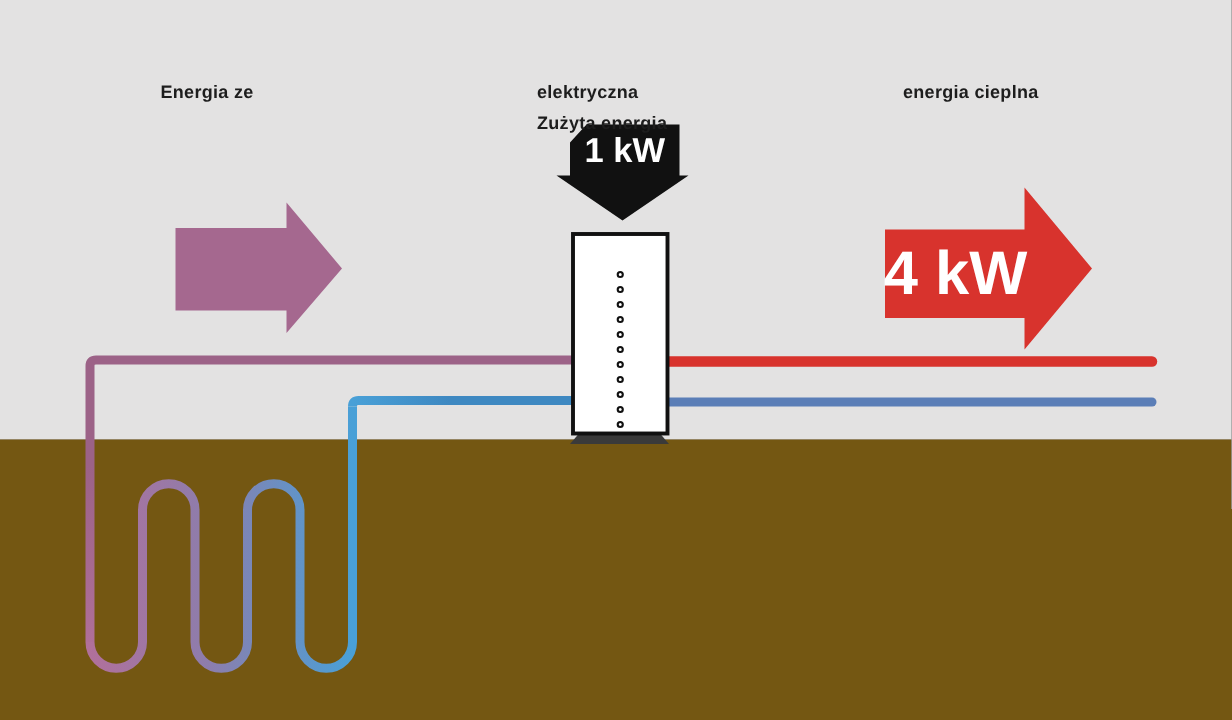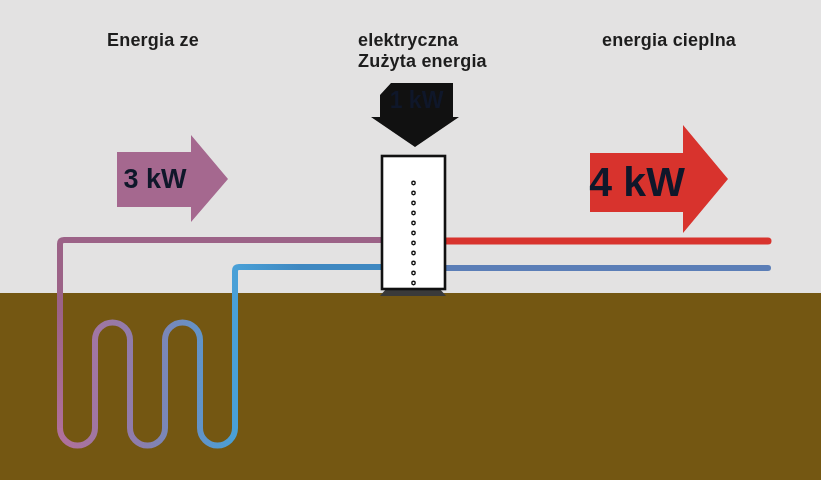--- a/index.html
+++ b/index.html
@@ -5,33 +5,34 @@
   html,body{margin:0;padding:0;background:#888;}
   .stage{
     position:relative;
     width:821px;height:480px;
     overflow:hidden;
     font-family:"Liberation Sans","DejaVu Sans",sans-serif;
   }
   .stage svg{position:absolute;left:0;top:0;}
   .title{
     position:absolute;
-    font-size:18px;
+    font-size:12px;
     font-weight:bold;
     line-height:21px;
     color:#1d1d1d;
     letter-spacing:0.2px;
     white-space:nowrap;
+    margin-top:21px;
   }
   .val{
     position:absolute;
     display:flex;
     align-items:center;
     justify-content:center;
-    color:#0f172a;
+    color:#ffffff;
     font-weight:bold;
     white-space:nowrap;
   }
   .val-env{left:117px;top:152px;width:76px;height:55px;font-size:27px;}
   .val-elec{left:380px;top:82px;width:73px;height:36px;font-size:23px;}
   .val-heat{left:590px;top:152px;width:94px;height:60px;font-size:41px;}
   .t-env{left:107px;top:30px;}
   .t-elec{left:358px;top:30px;}
   .t-heat{left:602px;top:30px;}
 </style>
@@ -93,17 +94,16 @@
     <div>Energia ze</div>
   </div>
   <div class="title t-elec">
     <div>elektryczna</div>
     <div>Zużyta energia</div>
   </div>
   <div class="title t-heat">
     <div>energia cieplna</div>
   </div>
 
-  <div class="val val-env">3 kW</div>
   <div class="val val-elec">1 kW</div>
   <div class="val val-heat">4 kW</div>
 
 </div>
 
 </body></html>

